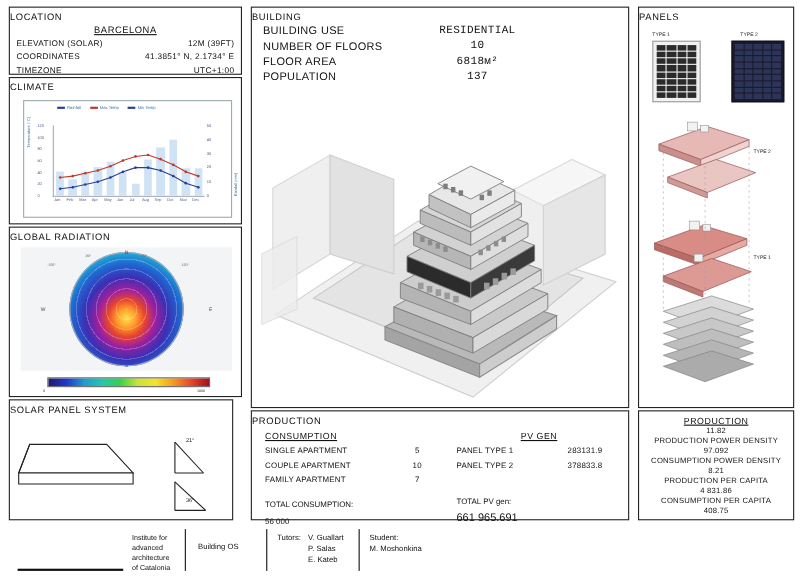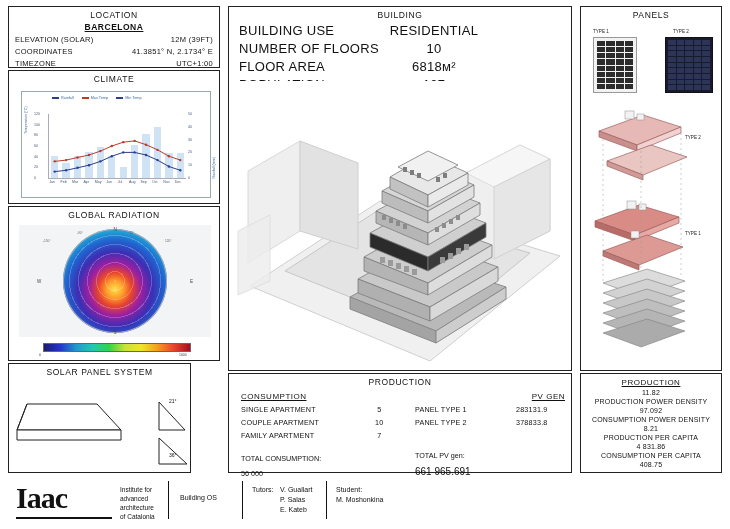--- a/index.html
+++ b/index.html
@@ -6,31 +6,31 @@
   body{
     width:730px;height:529px;
     background:#ffffff;
     font-family:"Liberation Sans", sans-serif;
     color:#111;
     position:relative;
     overflow:hidden;
   }
   .panel{position:absolute;border:1px solid #222;box-sizing:border-box;background:#fff;}
   .panel-title{
-    text-align:center;font-size:8.5px;letter-spacing:.6px;
+    text-align:left;font-size:8.5px;letter-spacing:.6px;
     padding-top:3px;text-transform:uppercase;
   }
   .sub-title{
     text-align:center;font-size:8px;letter-spacing:.5px;text-transform:uppercase;
     text-decoration:underline;
   }
 
   
   #location{left:8px;top:6px;width:212px;height:62px;}
-  #loc-city{font-size:8.5px;font-weight:bold;text-align:center;text-decoration:underline;letter-spacing:.5px;margin-top:2px;}
+  #loc-city{font-size:8.5px;font-weight:normal;text-align:center;text-decoration:underline;letter-spacing:.5px;margin-top:2px;}
   .loc-row{display:flex;font-size:7.5px;letter-spacing:.3px;margin:3px 6px 0 6px;}
   .loc-row .lbl{width:96px;}
   .loc-row .val{flex:1;text-align:right;}
 
   
   #climate{left:8px;top:70px;width:212px;height:134px;}
   #climate-chart{position:absolute;left:12px;top:20px;width:188px;height:105px;border:1px solid #9aa;background:#fff;}
   .chart-plot{position:absolute;left:26px;top:22px;right:24px;bottom:18px;border-left:1px solid #aab;border-bottom:1px solid #aab;}
   .bar{position:absolute;bottom:0;background:#cfe3f5;border:0;}
   .axl{position:absolute;font-size:3.6px;color:#4a5a78;}
@@ -52,27 +52,27 @@
   .sun-rings{position:absolute;left:50%;top:50%;width:104px;height:104px;margin-left:-52px;margin-top:-52px;border-radius:50%;
     background:repeating-radial-gradient(circle, rgba(255,255,255,.22) 0 1px, rgba(255,255,255,0) 1px 9px);}
   .compass{position:absolute;font-size:4.5px;color:#445;}
   .degtick{position:absolute;font-size:3.2px;color:#667;}
   #radbar{position:absolute;left:34px;top:136px;width:146px;height:7px;
     background:linear-gradient(to right,#1b1b6e,#2236c9,#1f9ad0,#23c7b0,#35d24a,#c9e23a,#f2e42a,#f59b1e,#e8452c,#a01020);
     border:1px solid #666;}
   .radbar-lbl{position:absolute;font-size:3.4px;color:#333;}
 
   
-  #solar{left:8px;top:363px;width:183px;height:110px;}
+  #solar{left:8px;top:363px;width:204px;height:110px;}
 
   
   #building{left:228px;top:6px;width:344px;height:365px;}
-  .b-row{display:flex;font-size:13px;letter-spacing:.3px;margin:3px 0 0 10px;}
+  .b-row{display:flex;font-size:10px;letter-spacing:.3px;margin:3px 0 0 10px;}
   .b-row .lbl{width:140px;}
-  .b-row .val{width:110px;text-align:center;}
+  .b-row .val{width:110px;text-align:center;font-family:Liberation Mono, monospace;}
   #bldg-canvas{position:absolute;left:1px;top:74px;right:1px;bottom:1px;overflow:hidden;background:#ffffff;}
 
   
   #panels{left:580px;top:6px;width:142px;height:365px;}
   .ptag{position:absolute;font-size:4.6px;color:#222;}
   .pv-grid{position:absolute;background:#f2f2f2;border:1px solid #999;}
   .pv-cellgrid{position:absolute;display:grid;gap:1px;}
   .pv-cellgrid i{display:block;background:#2b2b2b;}
 
   
@@ -480,21 +480,21 @@
     </div>
     <div class="c-row">
       <span class="lbl">FAMILY APARTMENT</span>
       <span class="val">7</span>
     </div>
     <div style="font-size:7.2px;margin-top:14px">TOTAL CONSUMPTION:</div>
     <div style="font-size:7.2px;margin-top:6px">56 000</div>
   </div>
 
   <div style="position:absolute;left:186px;top:18px;width:150px;">
-    <div class="sub-title" style="text-align:right">PV gen</div>
+    <div class="sub-title" style="text-align:center">PV gen</div>
     <div class="p-row">
       <span class="lbl">PANEL TYPE 1</span>
       <span class="val">283131.9</span>
     </div>
     <div class="p-row">
       <span class="lbl">PANEL TYPE 2</span>
       <span class="val">378833.8</span>
     </div>
     <div style="font-size:7.2px;margin-top:24px">TOTAL PV gen:</div>
     <div style="font-size:10px;margin-top:6px">661 965.691</div>
@@ -508,21 +508,20 @@
   <div class="pn-line">97.092</div>
   <div class="pn-line">CONSUMPTION POWER DENSITY</div>
   <div class="pn-line">8.21</div>
   <div class="pn-line">PRODUCTION PER CAPITA</div>
   <div class="pn-line">4 831.86</div>
   <div class="pn-line">CONSUMPTION PER CAPITA</div>
   <div class="pn-line">408.75</div>
 </div>
 
 <div id="footer">
-  <div id="logo">Iaac</div>
   <div id="logo-rule"></div>
   <div class="inst">
     <div>Institute for</div>
     <div>advanced</div>
     <div>architecture</div>
     <div>of Catalonia</div>
   </div>
   <div class="vr" style="left:160px;top:4px;height:38px"></div>
   <div class="foot-item" style="left:172px;top:16px">Building OS</div>
   <div class="vr" style="left:234px;top:4px;height:38px"></div>

